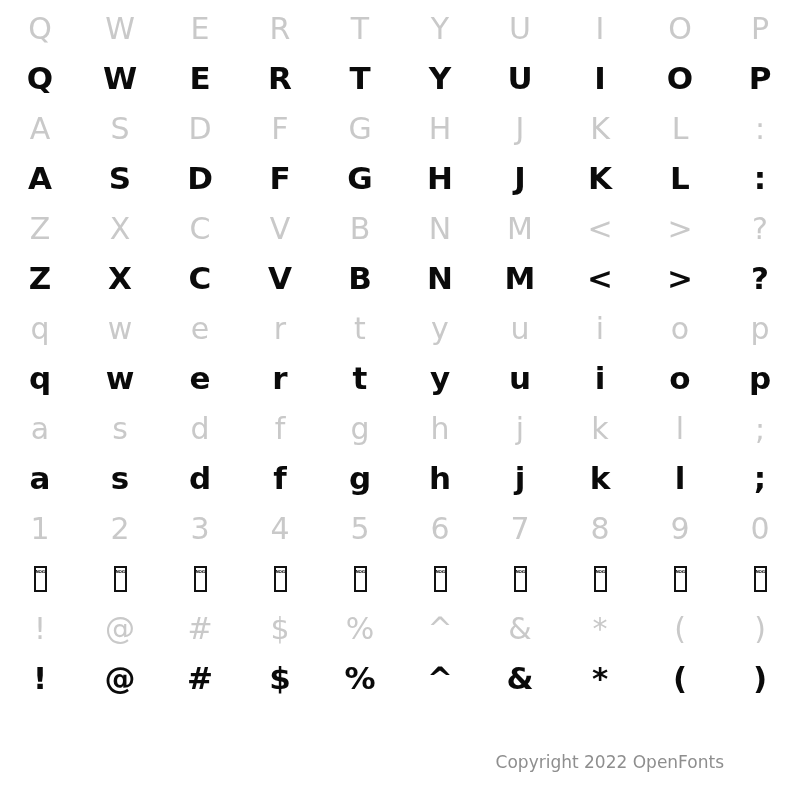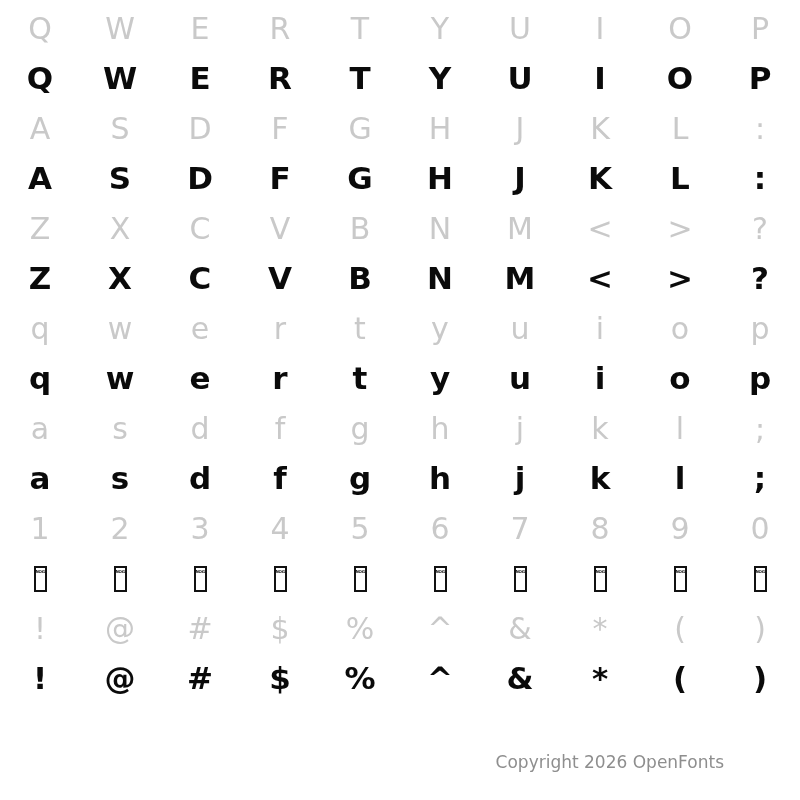--- a/index.html
+++ b/index.html
@@ -271,14 +271,14 @@
         <div class="cell">#</div>
         <div class="cell">$</div>
         <div class="cell">%</div>
         <div class="cell">^</div>
         <div class="cell">&amp;</div>
         <div class="cell">*</div>
         <div class="cell">(</div>
         <div class="cell">)</div>
       </div>
     </div>
-  <div class="footer">Copyright 2026 OpenFonts</div>
+  <div class="footer">Copyright 2022 OpenFonts</div>
 </div>
 
 </body></html>

